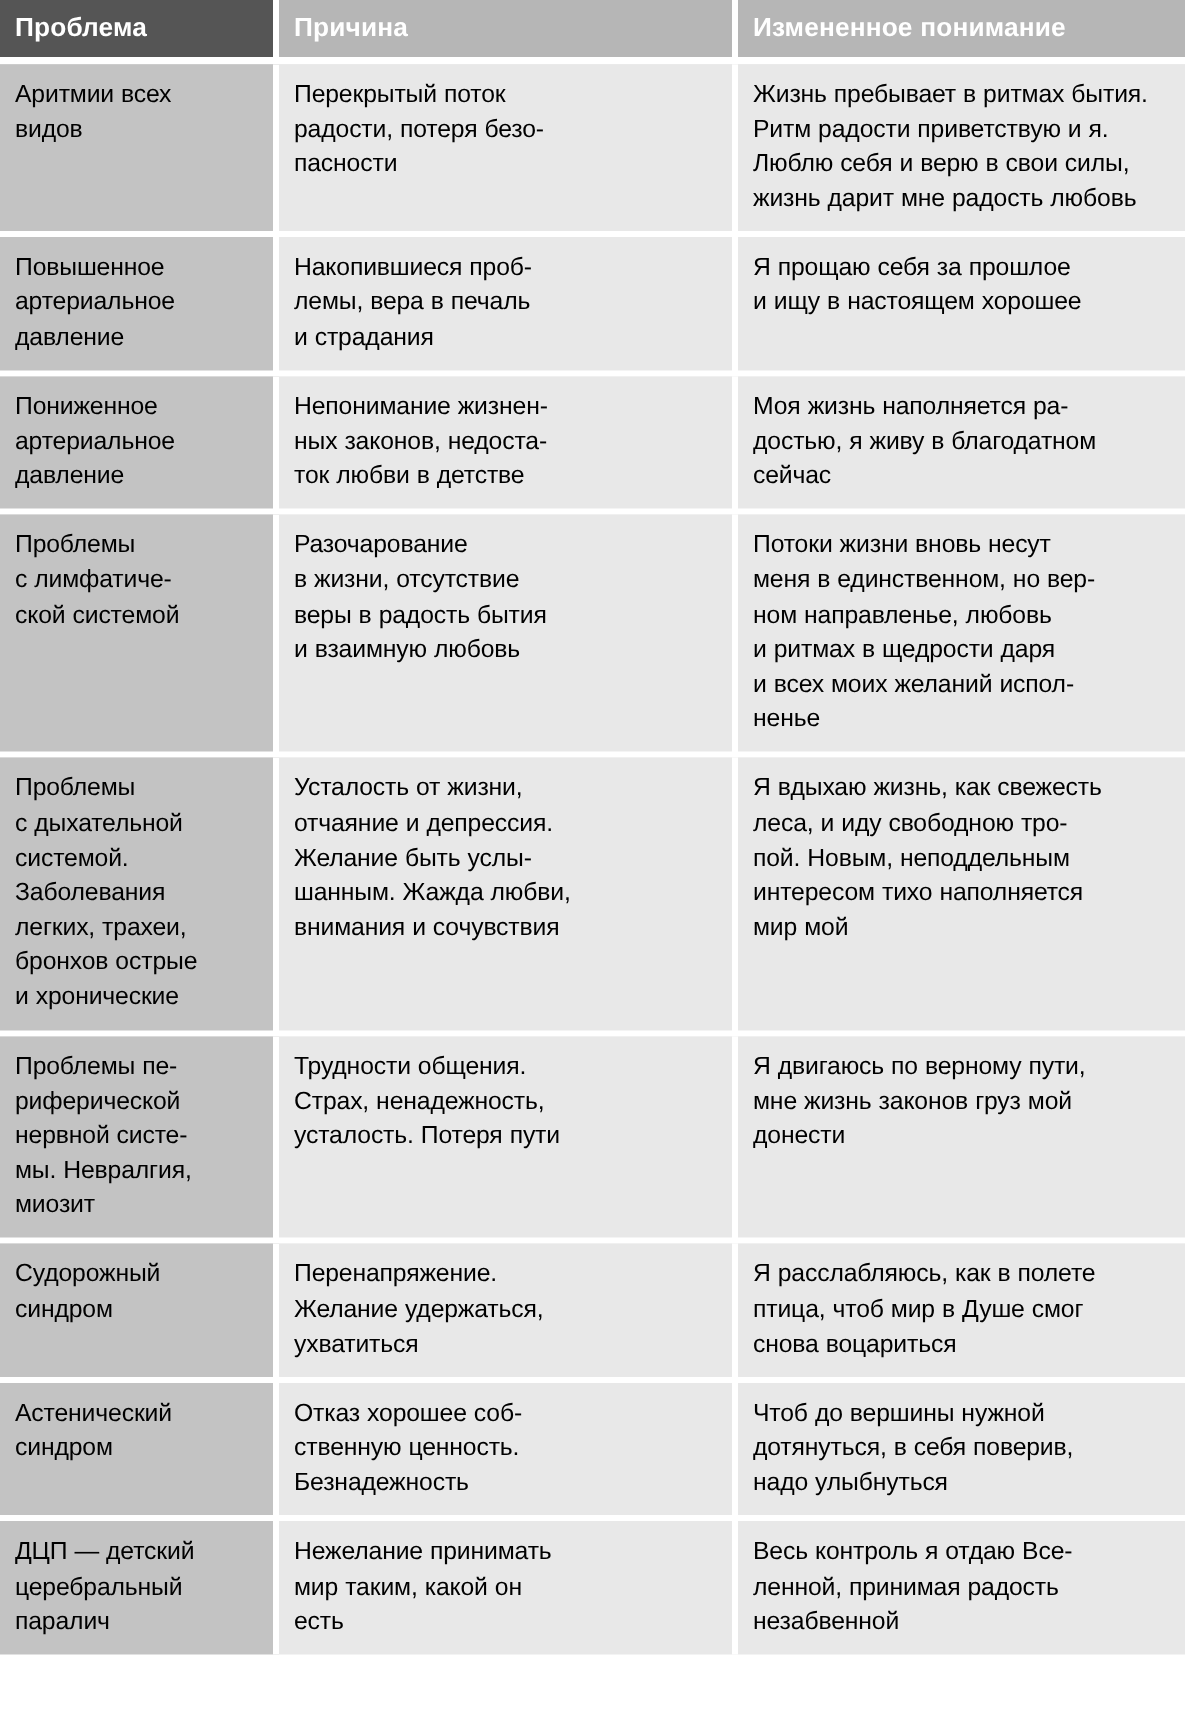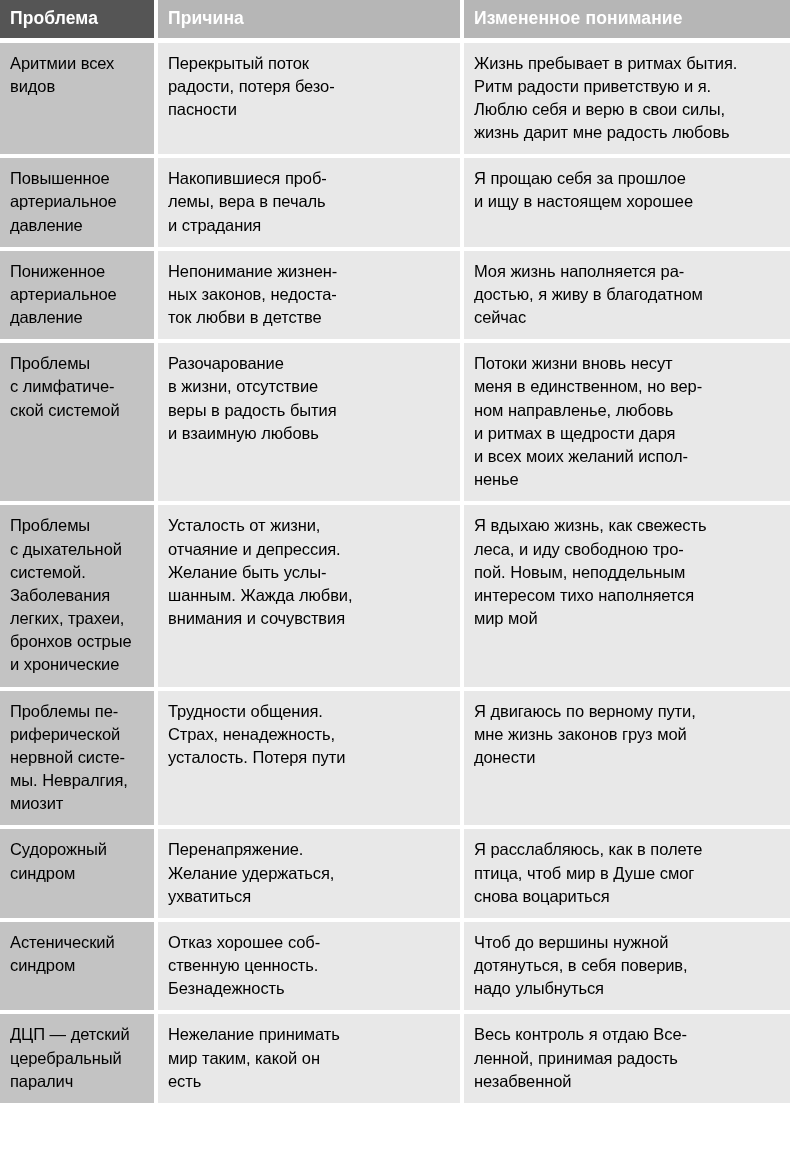--- a/index.html
+++ b/index.html
@@ -40,21 +40,21 @@
     font-size: 16.5px;
     line-height: 1.405;
     color: #000000;
     letter-spacing: -0.1px;
     word-spacing: 0.2px;
     border-bottom: 4px solid #ffffff;
     border-right: 4px solid #ffffff;
   }
 
   
-  .col-1 { width: 158px; }
+  .col-1 { width: 186px; }
   .col-2 { width: 306px; }
   .col-3 { width: 334px; }
 
   
   .row .col-1 { background: #c3c3c3; }
   .row .col-2 { background: #e8e8e8; }
   .row .col-3 { background: #e8e8e8; }
   .cell.col-3 { border-right: 0; }
 
   

